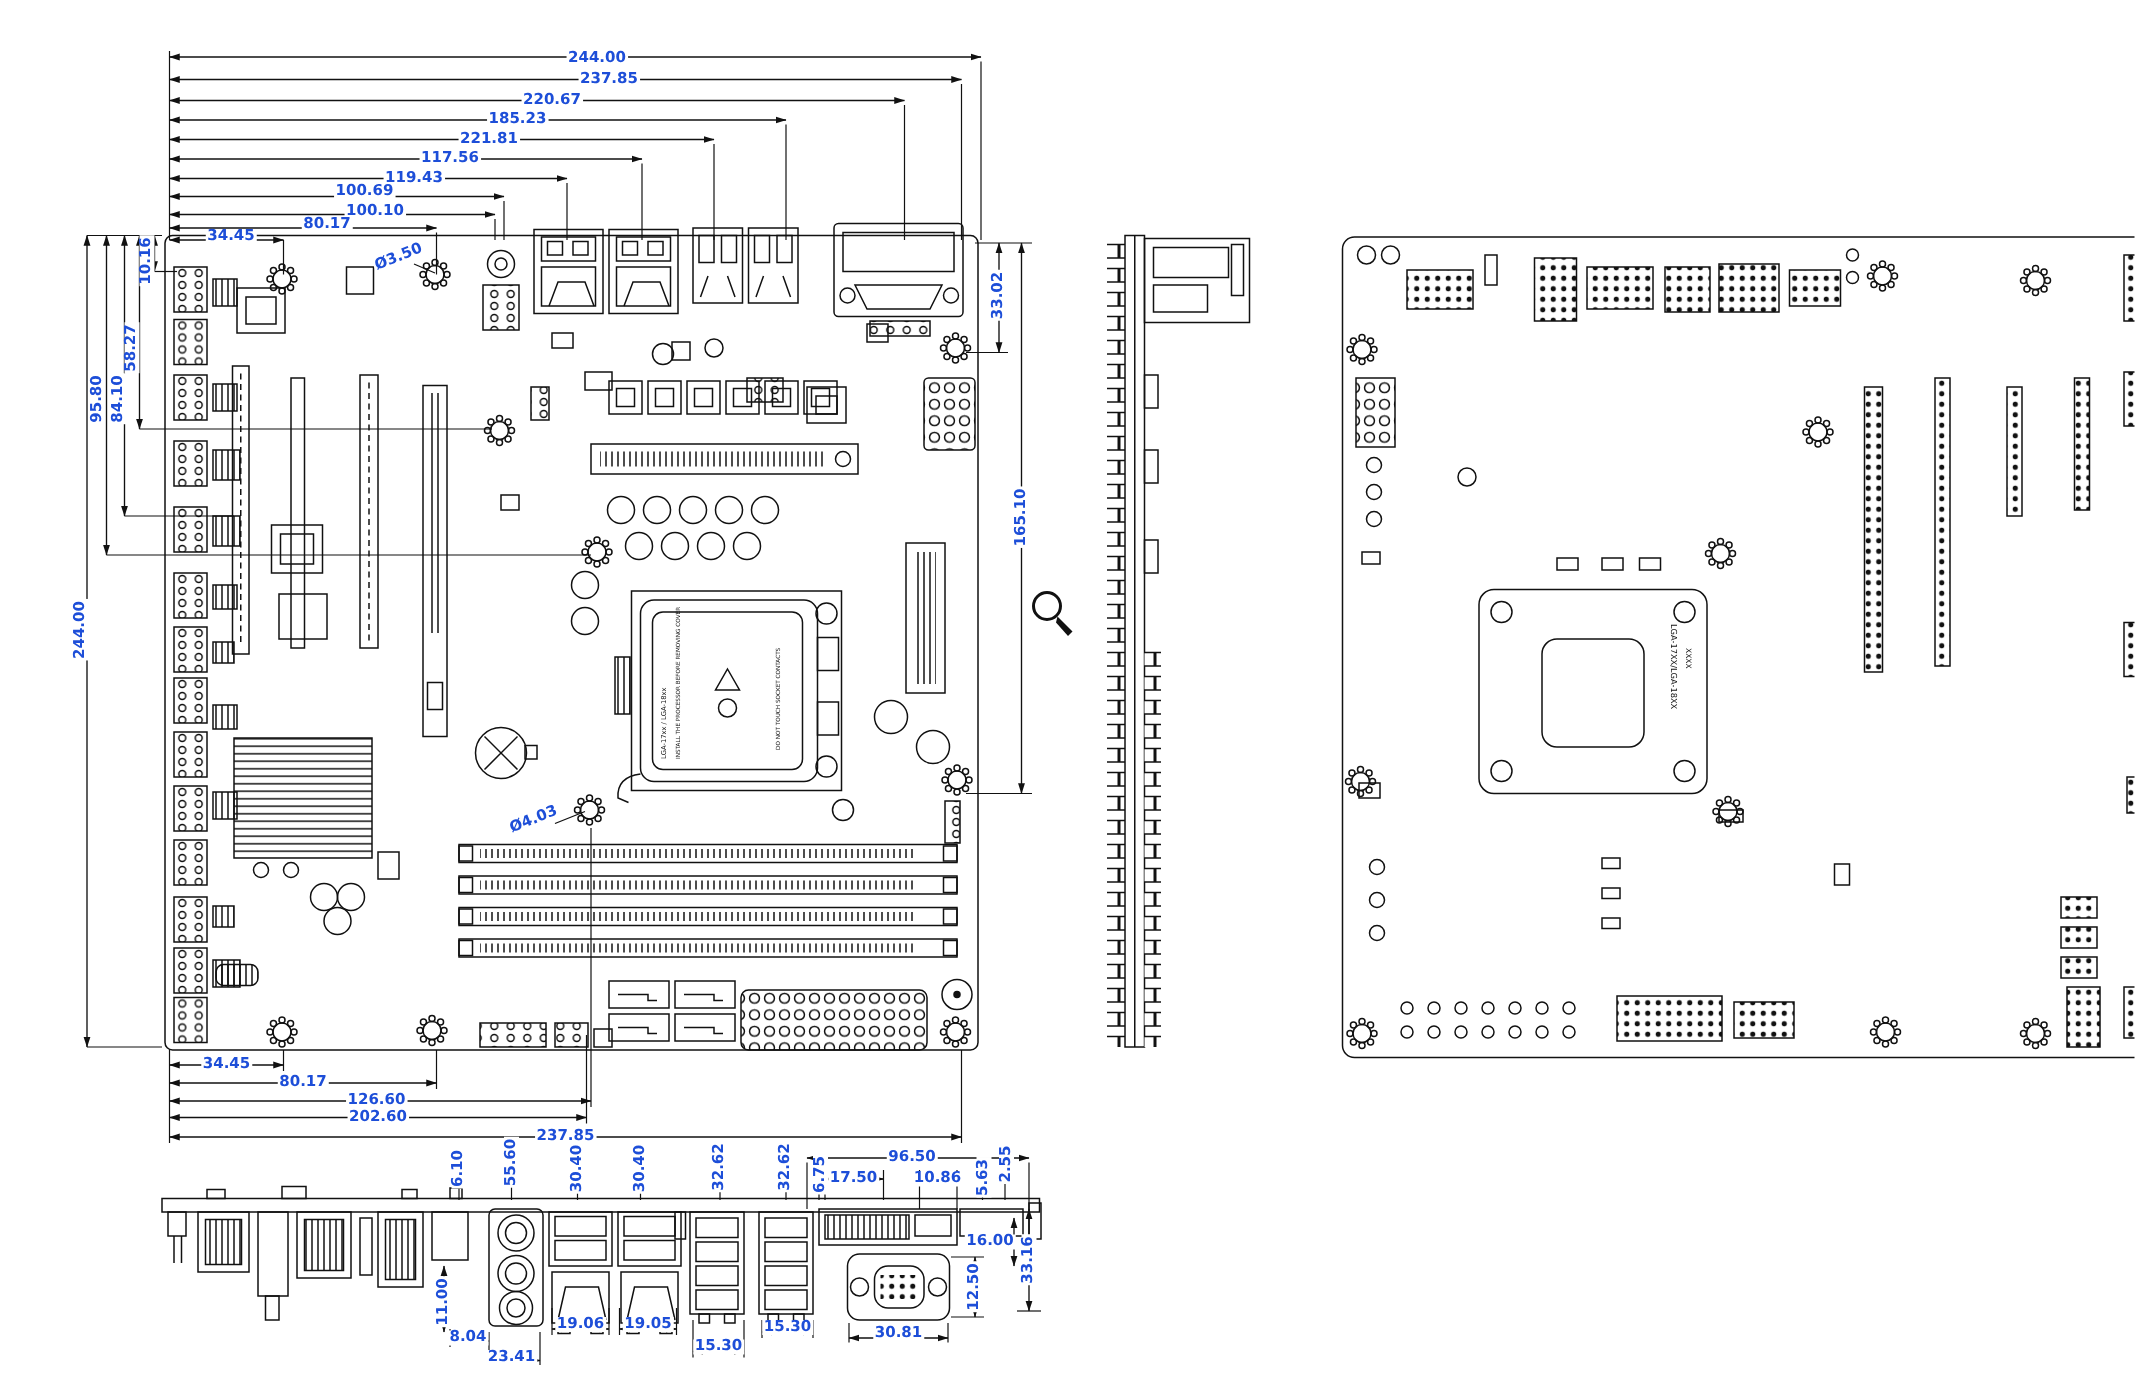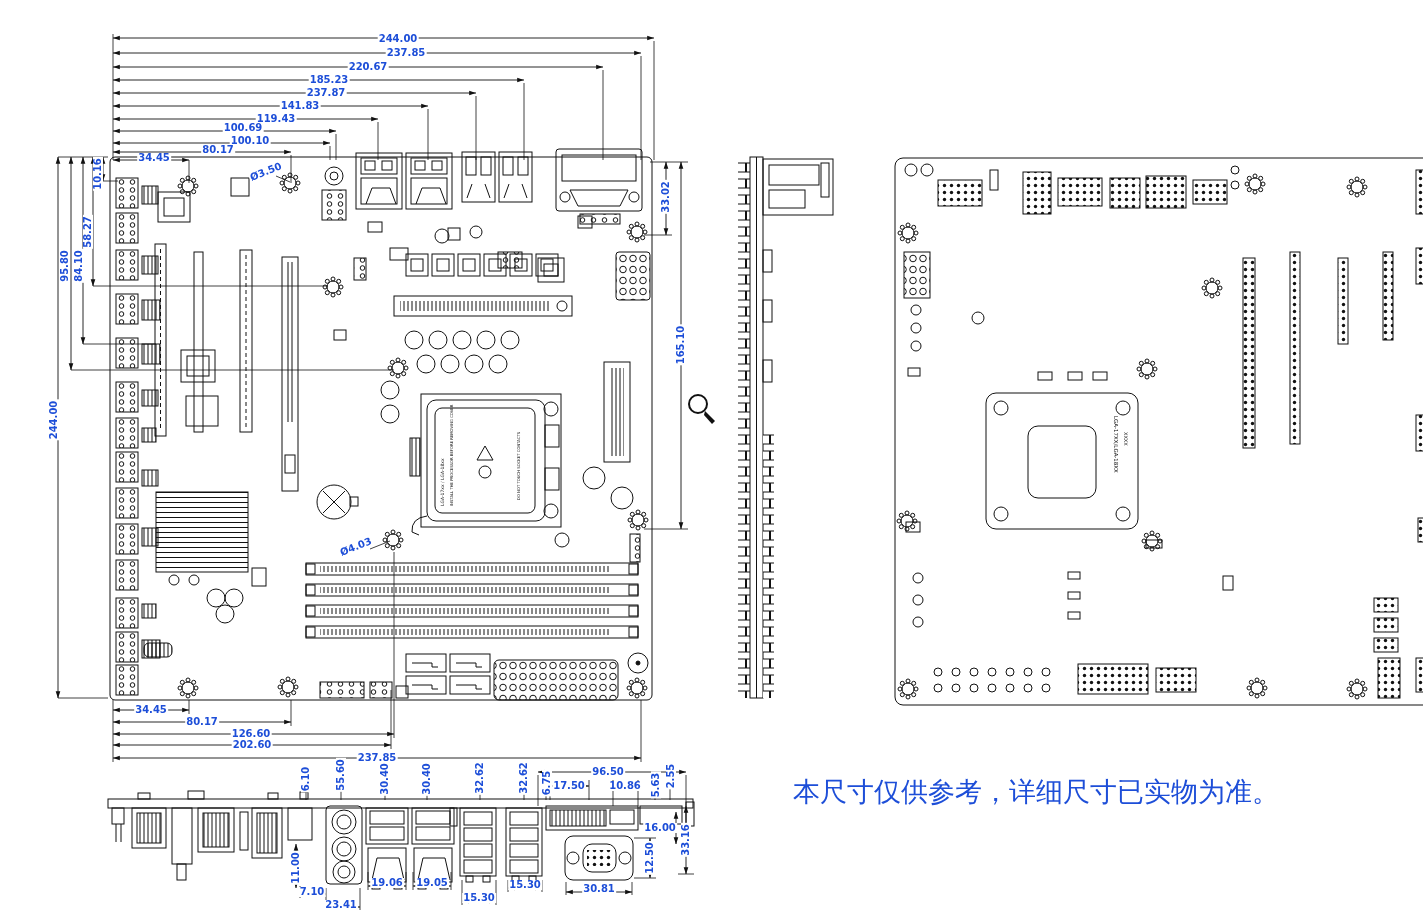--- a/index.html
+++ b/index.html
@@ -582,23 +582,23 @@
         <line x1="470" y1="888" x2="504" y2="888" marker-start="url(#ar)" marker-end="url(#ar)"></line>
         <line x1="528" y1="892" x2="594" y2="892" marker-start="url(#ar)" marker-end="url(#ar)"></line>
         <line x1="288" y1="907" x2="322" y2="907" marker-start="url(#ar)" marker-end="url(#ar)"></line>
         <line x1="262" y1="894" x2="288" y2="894" marker-start="url(#ar)" marker-end="url(#ar)"></line>
       </g>
 </svg>
 
 <div class="dl" style="left:360px;top:39px">244.00</div>
 <div class="dl" style="left:368px;top:53px">237.85</div>
 <div class="dl" style="left:330px;top:67px">220.67</div>
-<div class="dl" style="left:291px;top:80px">185.23</div>
-<div class="dl" style="left:288px;top:93px">237.87</div>
-<div class="dl" style="left:262px;top:106px">141.83</div>
+<div class="dl" style="left:307px;top:80px">185.23</div>
+<div class="dl" style="left:288px;top:93px">221.81</div>
+<div class="dl" style="left:262px;top:106px">117.56</div>
 <div class="dl" style="left:238px;top:119px">119.43</div>
 <div class="dl" style="left:205px;top:128px">100.69</div>
 <div class="dl" style="left:212px;top:141px">100.10</div>
 <div class="dl" style="left:180px;top:150px">80.17</div>
 <div class="dl" style="left:116px;top:158px">34.45</div>
 
 <div class="dl v" style="left:60px;top:174px">10.16</div>
 <div class="dl v" style="left:50px;top:232px">58.27</div>
 <div class="dl v" style="left:27px;top:266px">95.80</div>
 <div class="dl v" style="left:41px;top:266px">84.10</div>
@@ -627,25 +627,24 @@
 <div class="dl" style="left:570px;top:772px">96.50</div>
 <div class="dl" style="left:587px;top:786px">10.86</div>
 <div class="dl v" style="left:618px;top:785px">5.63</div>
 <div class="dl v" style="left:633px;top:776px">2.55</div>
 
 <div class="dl" style="left:622px;top:828px">16.00</div>
 <div class="dl v" style="left:612px;top:858px">12.50</div>
 <div class="dl v" style="left:648px;top:840px">33.16</div>
 
 <div class="dl v" style="left:258px;top:868px">11.00</div>
-<div class="dl" style="left:274px;top:892px">7.10</div>
+<div class="dl" style="left:274px;top:892px">8.04</div>
 <div class="dl" style="left:303px;top:905px">23.41</div>
 <div class="dl" style="left:349px;top:883px">19.06</div>
 <div class="dl" style="left:394px;top:883px">19.05</div>
 <div class="dl" style="left:441px;top:898px">15.30</div>
 <div class="dl" style="left:487px;top:885px">15.30</div>
 <div class="dl" style="left:561px;top:889px">30.81</div>
 
 <div class="titleblock">
-  <div class="t2">本尺寸仅供参考，详细尺寸已实物为准。</div>
 </div>
 
 </div>
 
 </body></html>

